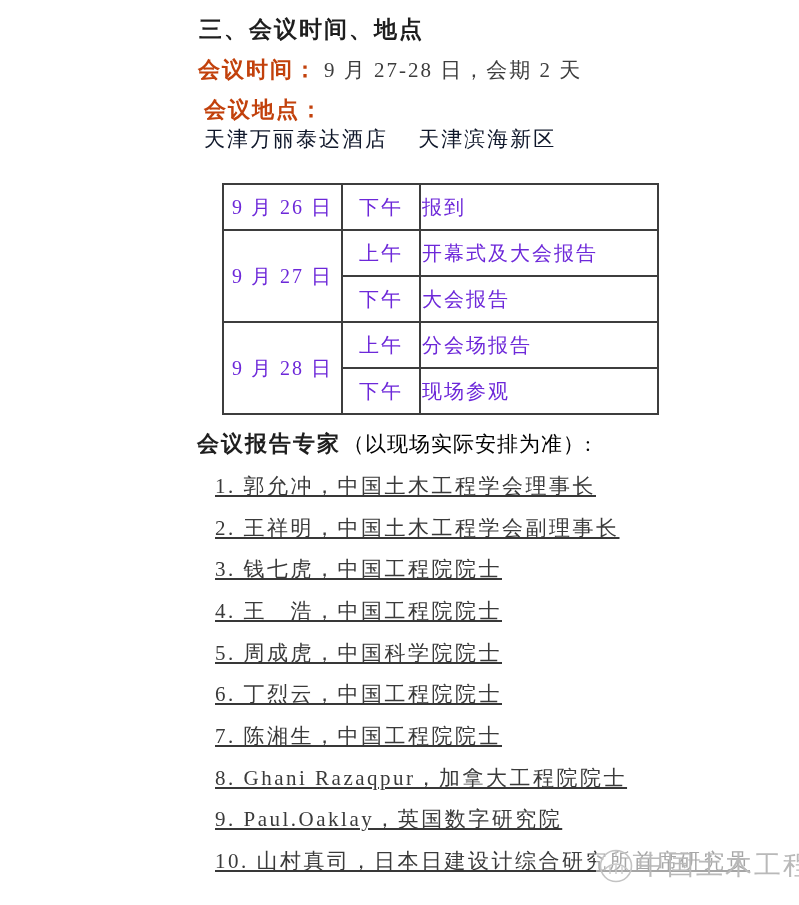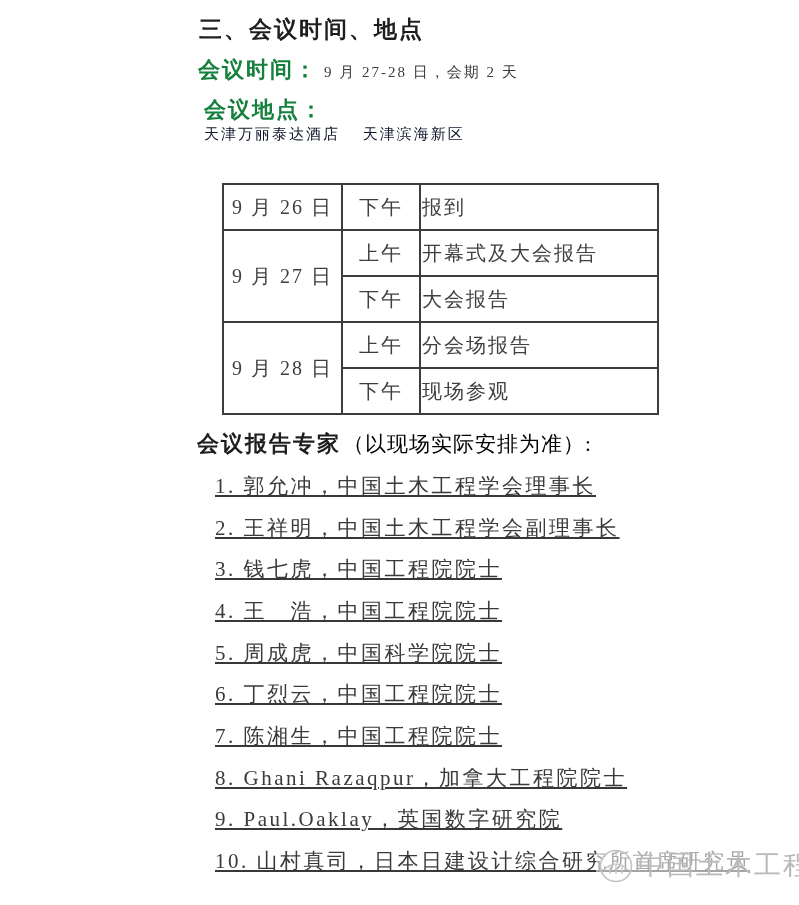--- a/index.html
+++ b/index.html
@@ -39,45 +39,45 @@
     align-items: baseline;
     white-space: nowrap;
   }
   .info-time { top: 55px; }
   .info-venue { top: 95px; flex-direction: column; }
   .info-label {
     font-family: "Liberation Sans", "DejaVu Sans", sans-serif;
     font-weight: 700;
     font-size: 22px;
     letter-spacing: 2px;
-    color: #15803d;
+    color: #c2410c;
   }
   .info-value {
-    font-size: 15px;
+    font-size: 21px;
     letter-spacing: 2px;
     color: #3d3d3d;
     margin-left: 6px;
     text-align: right;
   }
   .info-venue .info-value { color: #0f172a; }
 
   
   .schedule {
     position: absolute;
     left: 188px;
     top: 183px;
     border-collapse: collapse;
     table-layout: fixed;
   }
   .schedule td {
     border: 2px solid #3d3d3d;
     height: 42px;
     font-size: 20px;
     letter-spacing: 2px;
-    color: #404040;
+    color: #6d28d9;
     white-space: nowrap;
     vertical-align: middle;
   }
   .schedule .col-date  { width: 115px; text-align: center; }
   .schedule .col-period{ width: 74px;  text-align: center; }
   .schedule .col-event { width: 234px; text-align: left; }
 
   
   .experts-heading {
     position: absolute;

